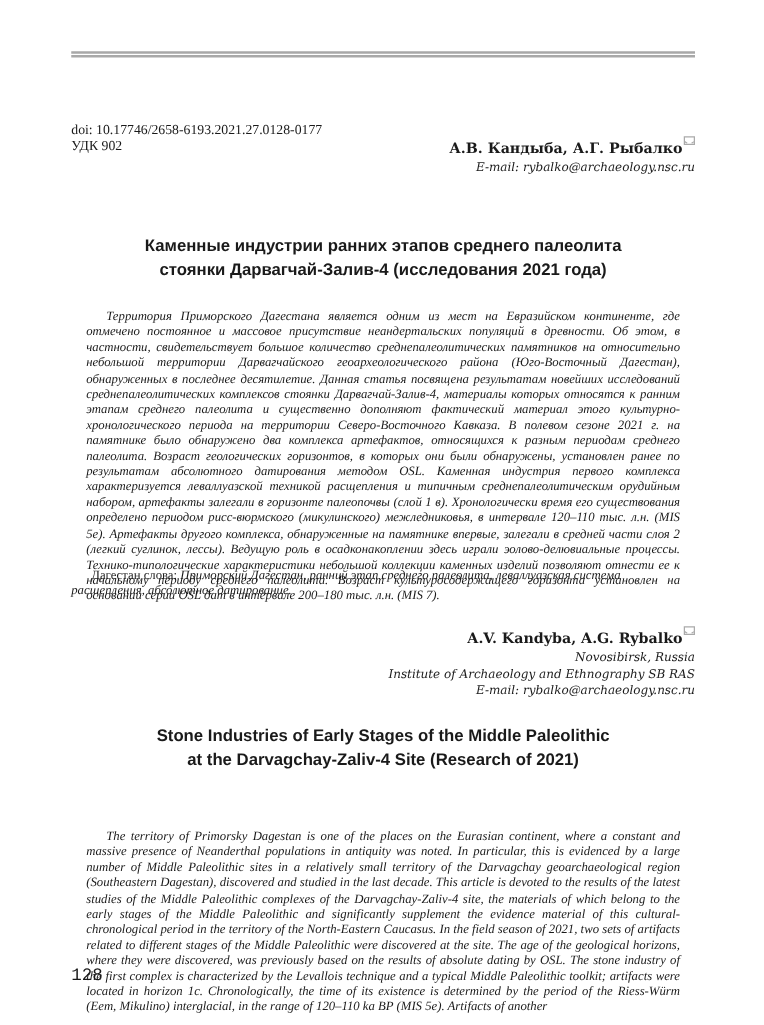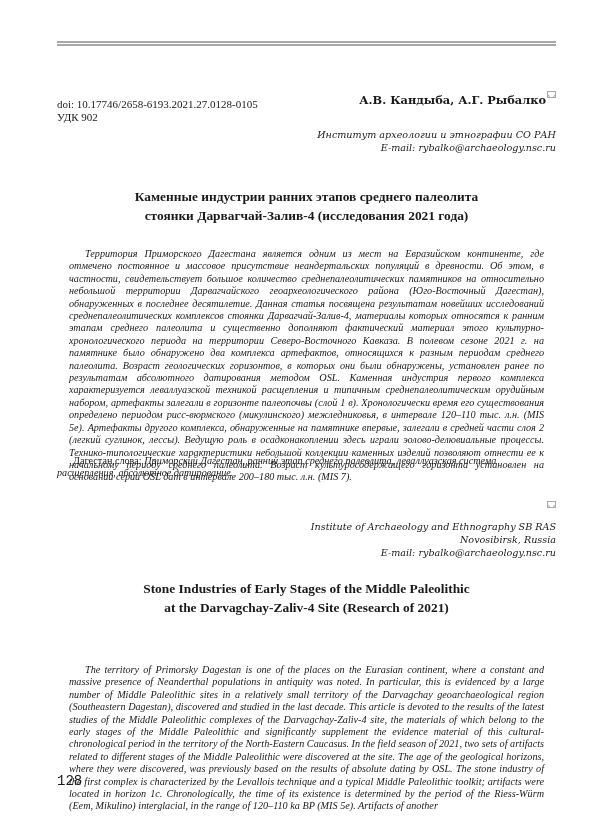--- a/index.html
+++ b/index.html
@@ -8,64 +8,63 @@
   .rule.r1 { top: 41px; }
   .rule.r2 { top: 44px; }
   .col { position: absolute; left: 57px; width: 499px; }
   .meta { top: 98px; font-family: "Liberation Serif", serif; font-size: 11px; line-height: 12.5px; }
   .authors { font-family: "DejaVu Serif", serif; font-weight: bold; font-size: 11.4px; text-align: right; line-height: 14px; }
   .env { display: inline-block; width: 9px; height: 7px; border: 1px solid #aaa; position: relative; top: -6px; margin-left: 1px; box-sizing: border-box; overflow: hidden; }
   .env::before, .env::after { content: ""; position: absolute; top: -3px; width: 6px; height: 6px; border-bottom: 1px solid #aaa; }
   .env::before { left: -2px; transform: rotate(35deg); }
   .env::after { right: -2px; transform: rotate(-35deg); }
   .affil { font-family: "DejaVu Serif", serif; font-style: italic; font-size: 9.6px; text-align: right; line-height: 13px; }
-  .title { font-family: Liberation Serif, serif; font-weight: bold; font-size: 13.4px; text-align: center; line-height: 19px; }
+  .title { font-family: Liberation Sans, sans-serif; font-weight: bold; font-size: 13.4px; text-align: center; line-height: 19px; }
   .abstract { font-family: "Liberation Serif", serif; font-style: italic; font-size: 10.2px; line-height: 12.4px; text-align: justify; text-indent: 16px; margin: 12px; }
   .keywords { font-family: "Liberation Serif", serif; font-size: 10.2px; line-height: 12.4px; text-indent: 16px; margin: 0; }
   .keywords .kwv { font-style: italic; }
   .pageno { position: absolute; left: 57px; top: 773px; font-family: Liberation Mono, monospace; font-size: 14px; }
 </style>
 </head>
 <body>
 
 <div class="rule r1"></div>
 <div class="rule r2"></div>
 
 <div class="col meta">
-  <div>doi: 10.17746/2658-6193.2021.27.0128-0105</div>
+  <div>doi: 10.17746/2658-6193.2021.27.0128-0177</div>
   <div>УДК 902</div>
 </div>
 
-<div class="col authors" style="top:93px;">
+<div class="col authors" style="top:111px;">
   <span>А.В. Кандыба, А.Г. Рыбалко</span><span class="env"></span>
 </div>
 <div class="col affil" style="top:128px;">
-  <div>Институт археологии и этнографии СО РАН</div>
   <div>E-mail: rybalko@archaeology.nsc.ru</div>
 </div>
 
 <div class="col title" style="top:187px;">
   <div>Каменные индустрии ранних этапов среднего палеолита</div>
   <div>стоянки Дарвагчай-Залив-4 (исследования 2021 года)</div>
 </div>
 
 <div class="col" style="top:236px;">
   <p class="abstract">Территория Приморского Дагестана является одним из мест на Евразийском континенте, где отмечено постоянное и массовое присутствие неандертальских популяций в древности. Об этом, в частности, свидетельствует большое количество среднепалеолитических памятников на относительно небольшой территории Дарвагчайского геоархеологического района (Юго-Восточный Дагестан), обнаруженных в последнее десятилетие. Данная статья посвящена результатам новейших исследований среднепалеолитических комплексов стоянки Дарвагчай-Залив-4, материалы которых относятся к ранним этапам среднего палеолита и существенно дополняют фактический материал этого культурно-хронологического периода на территории Северо-Восточного Кавказа. В полевом сезоне 2021 г. на памятнике было обнаружено два комплекса артефактов, относящихся к разным периодам среднего палеолита. Возраст геологических горизонтов, в которых они были обнаружены, установлен ранее по результатам абсолютного датирования методом OSL. Каменная индустрия первого комплекса характеризуется леваллуазской техникой расщепления и типичным среднепалеолитическим орудийным набором, артефакты залегали в горизонте палеопочвы (слой 1 в). Хронологически время его существования определено периодом рисс-вюрмского (микулинского) межледниковья, в интервале 120–110 тыс. л.н. (MIS 5e). Артефакты другого комплекса, обнаруженные на памятнике впервые, залегали в средней части слоя 2 (легкий суглинок, лессы). Ведущую роль в осадконакоплении здесь играли эолово-делювиальные процессы. Технико-типологические характеристики небольшой коллекции каменных изделий позволяют отнести ее к начальному периоду среднего палеолита. Возраст культуросодержащего горизонта установлен на основании серии OSL дат в интервале 200–180 тыс. л.н. (MIS 7).</p>
 </div>
 
 <div class="col" style="top:455px;">
   <p class="keywords"><span>Дагестан слова: </span><span class="kwv">Приморский Дагестан, ранний этап среднего палеолита, леваллуазская система расщепления, абсолютное датирование.</span></p>
 </div>
 
 <div class="col authors" style="top:503px;">
-  <span class="env"></span>
+  <span>A.V. Kandyba, A.G. Rybalko</span><span class="env"></span>
 </div>
 <div class="col affil" style="top:520px;">
+  <div>Novosibirsk, Russia</div>
   <div>Institute of Archaeology and Ethnography SB RAS</div>
-  <div>Novosibirsk, Russia</div>
   <div>E-mail: rybalko@archaeology.nsc.ru</div>
 </div>
 
 <div class="col title" style="top:579px;">
   <div>Stone Industries of Early Stages of the Middle Paleolithic</div>
   <div>at the Darvagchay-Zaliv-4 Site (Research of 2021)</div>
 </div>
 
 <div class="col" style="top:652px;">
   <p class="abstract">The territory of Primorsky Dagestan is one of the places on the Eurasian continent, where a constant and massive presence of Neanderthal populations in antiquity was noted. In particular, this is evidenced by a large number of Middle Paleolithic sites in a relatively small territory of the Darvagchay geoarchaeological region (Southeastern Dagestan), discovered and studied in the last decade. This article is devoted to the results of the latest studies of the Middle Paleolithic complexes of the Darvagchay-Zaliv-4 site, the materials of which belong to the early stages of the Middle Paleolithic and significantly supplement the evidence material of this cultural-chronological period in the territory of the North-Eastern Caucasus. In the field season of 2021, two sets of artifacts related to different stages of the Middle Paleolithic were discovered at the site. The age of the geological horizons, where they were discovered, was previously based on the results of absolute dating by OSL. The stone industry of the first complex is characterized by the Levallois technique and a typical Middle Paleolithic toolkit; artifacts were located in horizon 1c. Chronologically, the time of its existence is determined by the period of the Riess-Würm (Eem, Mikulino) interglacial, in the range of 120–110 ka BP (MIS 5e). Artifacts of another</p>

